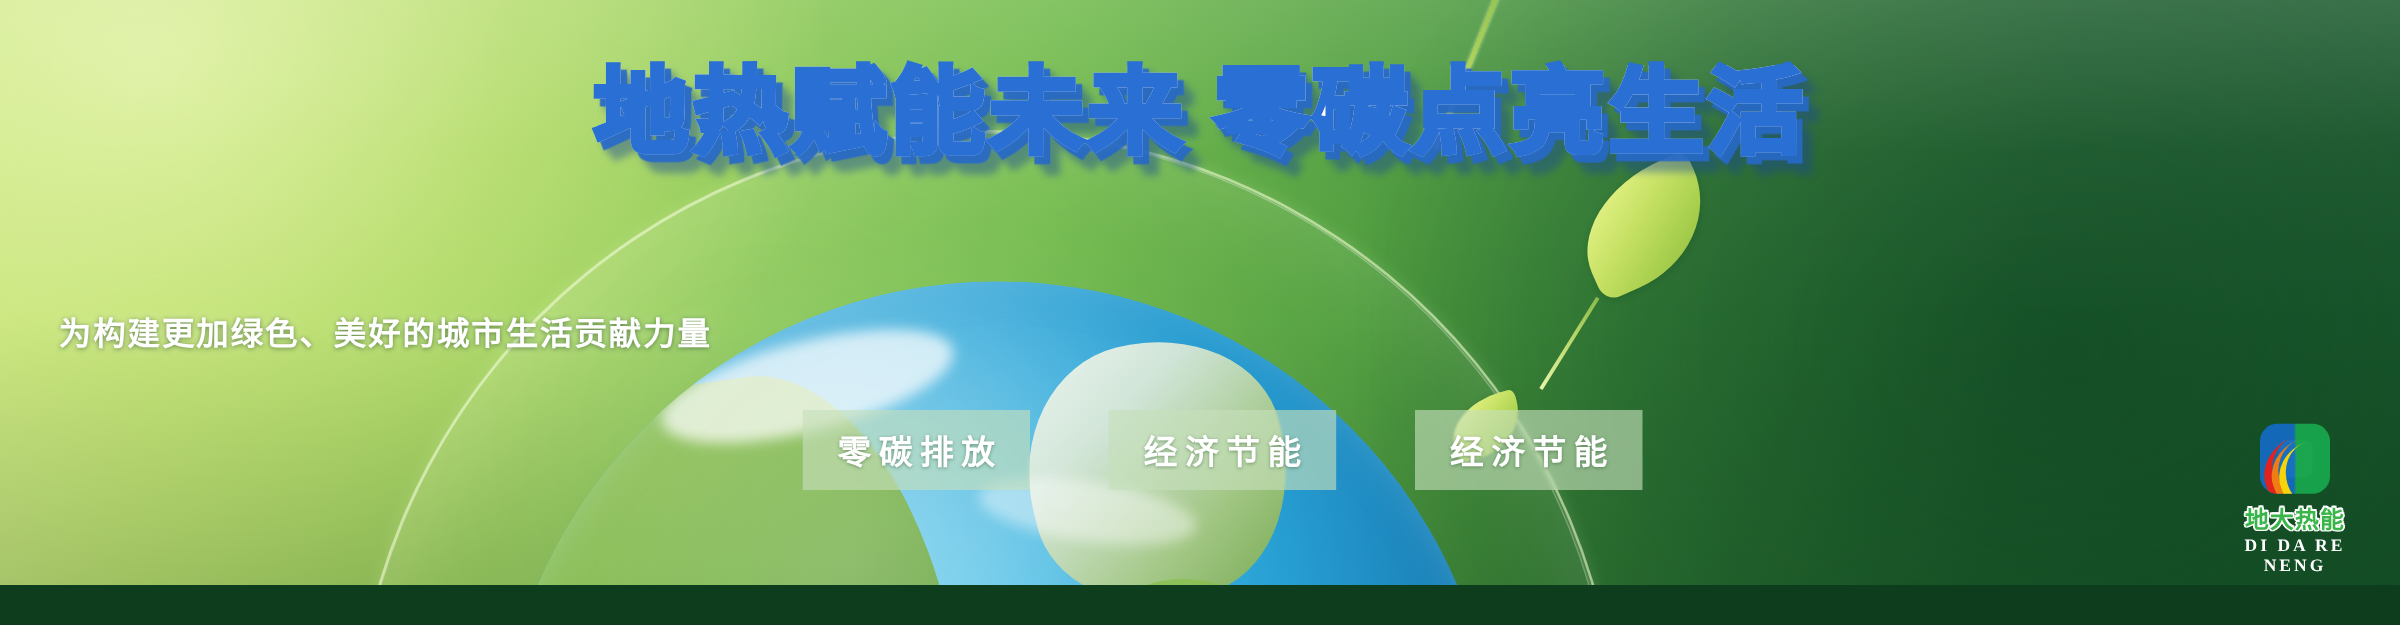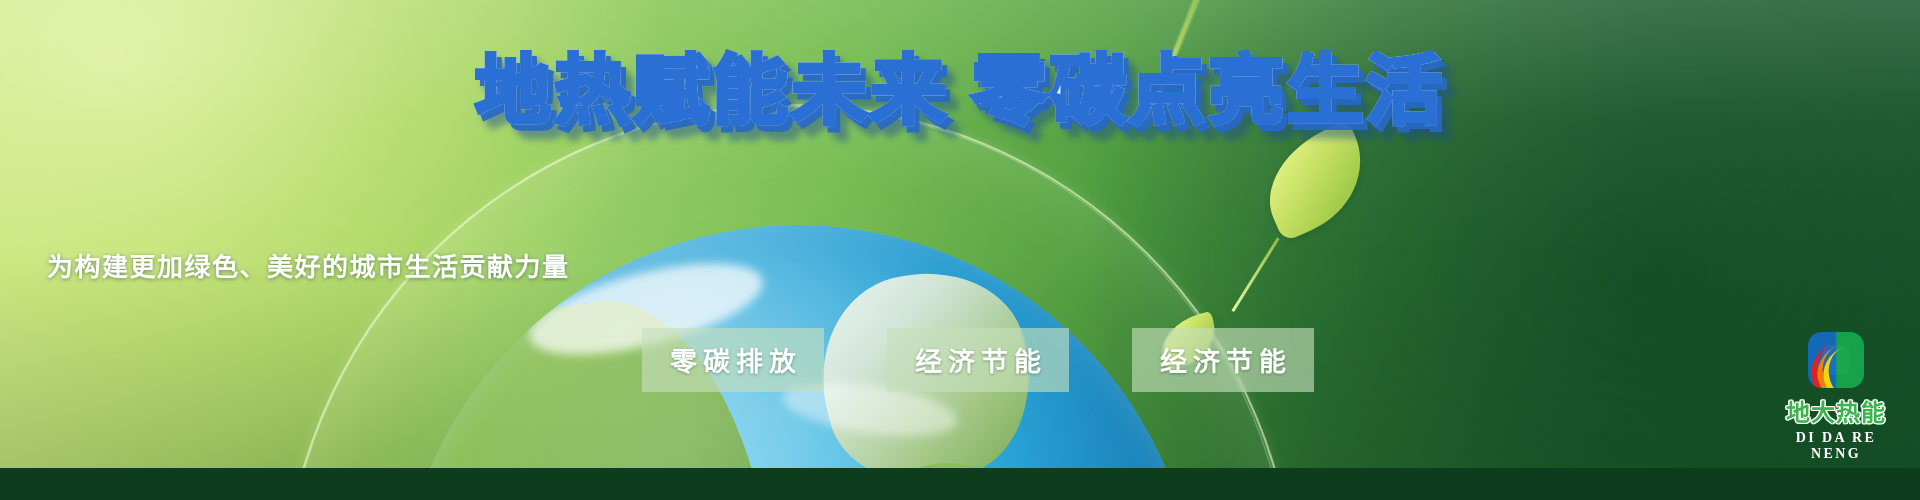--- a/index.html
+++ b/index.html
@@ -285,21 +285,21 @@
   .logo-mark .arc {
     position: absolute;
     border-style: solid;
     border-color: transparent;
     border-radius: 50%;
   }
   .logo-mark .arc1 { left: 3px;  top: 9px;  width: 60px; height: 60px; border-width: 0 0 0 7px; border-left-color: #e0231f; transform: rotate(-20deg); }
   .logo-mark .arc2 { left: 9px;  top: 11px; width: 58px; height: 58px; border-width: 0 0 0 6px; border-left-color: #f07d12; transform: rotate(-20deg); }
   .logo-mark .arc3 { left: 15px; top: 13px; width: 56px; height: 56px; border-width: 0 0 0 6px; border-left-color: #f5d40a; transform: rotate(-20deg); }
   .logo-cn {
-    font-size: 24px;
+    font-size: 19px;
     font-weight: 700;
     letter-spacing: 1px;
     color: #39b54a;
     text-shadow:
       -1px -1px 0 #fff,  1px -1px 0 #fff,
       -1px  1px 0 #fff,  1px  1px 0 #fff,
        0   -1.4px 0 #fff, 0 1.4px 0 #fff,
       -1.4px 0 0 #fff, 1.4px 0 0 #fff;
   }
   .logo-en {

